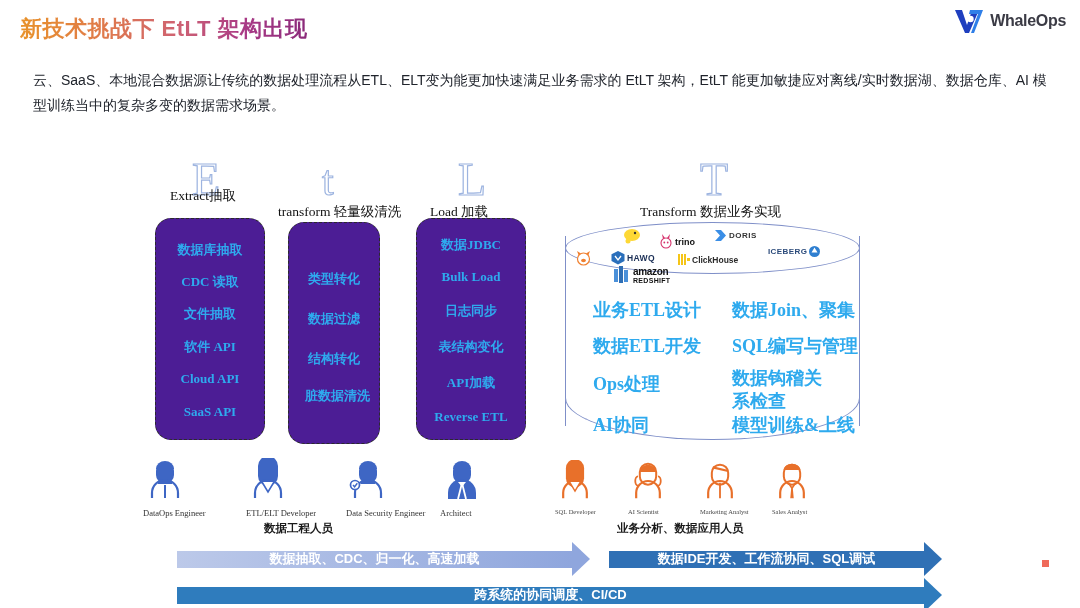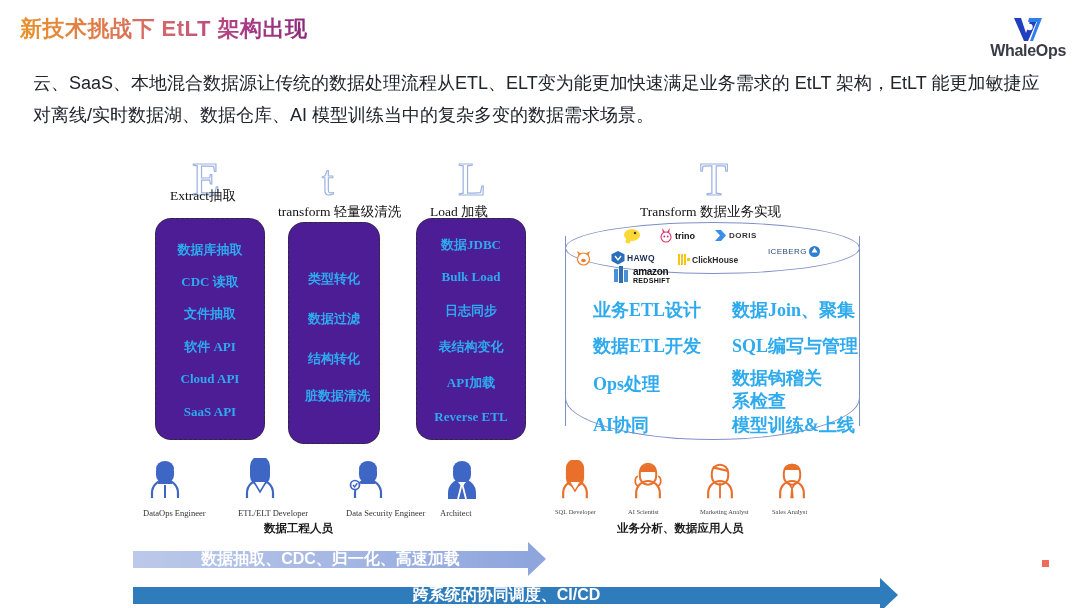--- a/index.html
+++ b/index.html
@@ -16,28 +16,28 @@
   .title {
     position:absolute; left:20px; top:14px;
     font-size:22px; font-weight:bold;
     letter-spacing:0.5px;
     background:linear-gradient(90deg,#e8922a 0%,#e07b4a 28%,#cf6272 55%,#a93a86 78%,#8b2a7a 100%);
     -webkit-background-clip:text; background-clip:text;
     color:transparent; -webkit-text-fill-color:transparent;
     white-space:nowrap;
   }
   .logo-wrap {
-    position:absolute; right:14px; top:16px;
-    display:flex; align-items:center; flex-direction:column;
+    position:absolute; right:14px; top:8px;
+    display:flex; align-items:center; gap:6px;
   }
   .logo-text { font-size:16px; font-weight:bold; color:#3b3b45; letter-spacing:-0.3px;}
 
   .subtitle {
     position:absolute; left:33px; top:68px; width:1020px;
-    font-size:18px; color:#20242c; line-height:1.75;
+    font-size:14px; color:#20242c; line-height:1.75;
   }
 
   
   .bigletter {
     position:absolute;
     font-family:"Liberation Serif", serif;
     font-size:46px;
     color:transparent;
     -webkit-text-stroke:1.2px #9db4e0;
     line-height:1;
@@ -112,21 +112,21 @@
   }
   .persona.orange .plabel { color:#4a4a4a; font-size:6.5px; }
   .grouplabel {
     position:absolute; font-size:11.5px; font-weight:bold; color:#1a1a1a;
     white-space:nowrap;
   }
 
   
   .arrow { position:absolute; display:flex; align-items:center; }
   .arrow .bar { height:17px; display:flex; align-items:center; justify-content:center;
-                color:#fff; font-size:16px; font-weight:bold; white-space:nowrap; }
+                color:#fff; font-size:13px; font-weight:bold; white-space:nowrap;margin-left:44px; }
   .arrow .tip { width:0; height:0; border-top:17px solid transparent;
                 border-bottom:17px solid transparent; }
 
   .deco-sq { position:absolute; width:7px; height:7px; background:#ef6a5a; }
 </style>
 </head>
 <body>
 
 <div class="slide">
 
@@ -187,21 +187,21 @@
 
       <div class="logo-chip" style="left:52px; top:2px;">
         <svg width="18" height="16" viewBox="0 0 18 16">
             <ellipse cx="9" cy="7" rx="8" ry="6" fill="#fdd835"></ellipse>
             <ellipse cx="5" cy="13" rx="2.5" ry="2.5" fill="#fdd835"></ellipse>
             <circle cx="12" cy="5" r="1.2" fill="#333"></circle>
           </svg>
 
       </div>
 
-      <div class="logo-chip" style="left:88px; top:2px; color:#1a1a1a;">
+      <div class="logo-chip" style="left:88px; top:8px; color:#1a1a1a;">
         <svg width="14" height="15" viewBox="0 0 14 15">
             <ellipse cx="7" cy="9" rx="5" ry="5" fill="#fff" stroke="#d6336c" stroke-width="1.1"></ellipse>
             <path d="M4 5 L3 0 L6 4 Z M10 5 L11 0 L8 4 Z" fill="#d6336c"></path>
             <circle cx="5.3" cy="8.5" r="0.9" fill="#d6336c"></circle>
             <circle cx="8.7" cy="8.5" r="0.9" fill="#d6336c"></circle>
           </svg>
         <span style="font-size:9px;color:#111;font-weight:bold">trino</span>
       </div>
 
       <div class="logo-chip" style="left:143px; top:3px;">
@@ -232,21 +232,21 @@
         <svg width="12" height="11" viewBox="0 0 12 11">
             <rect x="0" y="0" width="2" height="11" fill="#f5c518"></rect>
             <rect x="3" y="0" width="2" height="11" fill="#f5c518"></rect>
             <rect x="6" y="0" width="2" height="11" fill="#f5c518"></rect>
             <rect x="9" y="4" width="3" height="3" fill="#f5c518"></rect>
           </svg>
         <span style="font-size:8.5px;color:#2b2b2b">ClickHouse</span>
       </div>
 
       <div class="logo-chip" style="left:197px; top:20px;">
-        <span style="font-size:8px;color:#2b4a7a;font-weight:normal;letter-spacing:0.4px">ICEBERG</span>
+        <span style="font-size:8px;color:#2b4a7a;font-weight:bold;letter-spacing:0.4px">ICEBERG</span>
         <svg width="11" height="11" viewBox="0 0 11 11">
             <circle cx="5.5" cy="5.5" r="5.5" fill="#2f7fd0"></circle>
             <path d="M5.5 1.5 L8.5 6.5 L2.5 6.5 Z" fill="#fff"></path>
           </svg>
       </div>
 
       <div class="logo-chip" style="left:43px; top:40px;">
         <svg width="17" height="18" viewBox="0 0 17 18">
             <rect x="0" y="3" width="4" height="13" fill="#4a90d9"></rect>
             <rect x="5" y="0" width="4" height="17" fill="#2f6fb5"></rect>
@@ -273,21 +273,21 @@
   <div class="persona" style="left:143px; top:458px;">
     <svg width="44" height="44" viewBox="0 0 44 44">
       <path d="M13 13 a9 9 0 0 1 18 0 v4 a9 9 0 0 1 -18 0 z" fill="#3e66c4"></path>
       <path d="M13 11 a9 8 0 0 1 18 0 z" fill="#3e66c4"></path>
       <path d="M9 40 v-5 a13 13 0 0 1 26 0 v5" fill="none" stroke="#3e66c4" stroke-width="2.2"></path>
       <path d="M22 27 v13" stroke="#3e66c4" stroke-width="2"></path>
       <path d="M15 25 h14" stroke="#3e66c4" stroke-width="2"></path>
     </svg>
     <div class="plabel">DataOps Engineer</div>
   </div>
-  <div class="persona" style="left:238px; top:458px;">
+  <div class="persona" style="left:246px; top:458px;">
     <svg width="44" height="44" viewBox="0 0 44 44">
       <path d="M12 8 a10 10 0 0 1 20 0 v10 a10 10 0 0 1 -20 0 z" fill="#3e66c4"></path>
       <path d="M9 40 v-5 a13 13 0 0 1 26 0 v5" fill="none" stroke="#3e66c4" stroke-width="2.2"></path>
       <path d="M16 24 L22 34 L28 24" fill="#fff" stroke="#3e66c4" stroke-width="1.6"></path>
     </svg>
     <div class="plabel">ETL/ELT Developer</div>
   </div>
   <div class="persona" style="left:346px; top:458px;">
     <svg width="44" height="44" viewBox="0 0 44 44">
       <path d="M13 13 a9 9 0 0 1 18 0 v4 a9 9 0 0 1 -18 0 z" fill="#3e66c4"></path>
@@ -347,20 +347,24 @@
     </svg>
     <div class="plabel">Sales Analyst</div>
   </div>
   <div class="grouplabel" style="left:617px; top:521px;">业务分析、数据应用人员</div>
 
   <div class="arrow" style="left:133px; top:542px;">
     <div class="bar" style="width:395px; background:linear-gradient(90deg,#bcc9e9,#8fa6dd);">数据抽取、CDC、归一化、高速加载</div>
     <div class="tip" style="border-left:18px solid #8fa6dd;"></div>
   </div>
 
+  <div class="arrow" style="left:565px; top:542px;">
+    <div class="bar" style="width:315px; background:#2f70b5;">数据IDE开发、工作流协同、SQL调试</div>
+    <div class="tip" style="border-left:18px solid #2f70b5;"></div>
+  </div>
 
   <div class="arrow" style="left:133px; top:578px;">
     <div class="bar" style="width:747px; background:#2f7cbd;">跨系统的协同调度、CI/CD</div>
     <div class="tip" style="border-left:18px solid #2f7cbd;"></div>
   </div>
 
   <div class="deco-sq" style="left:1042px; top:560px;"></div>
 
 </div>
 

